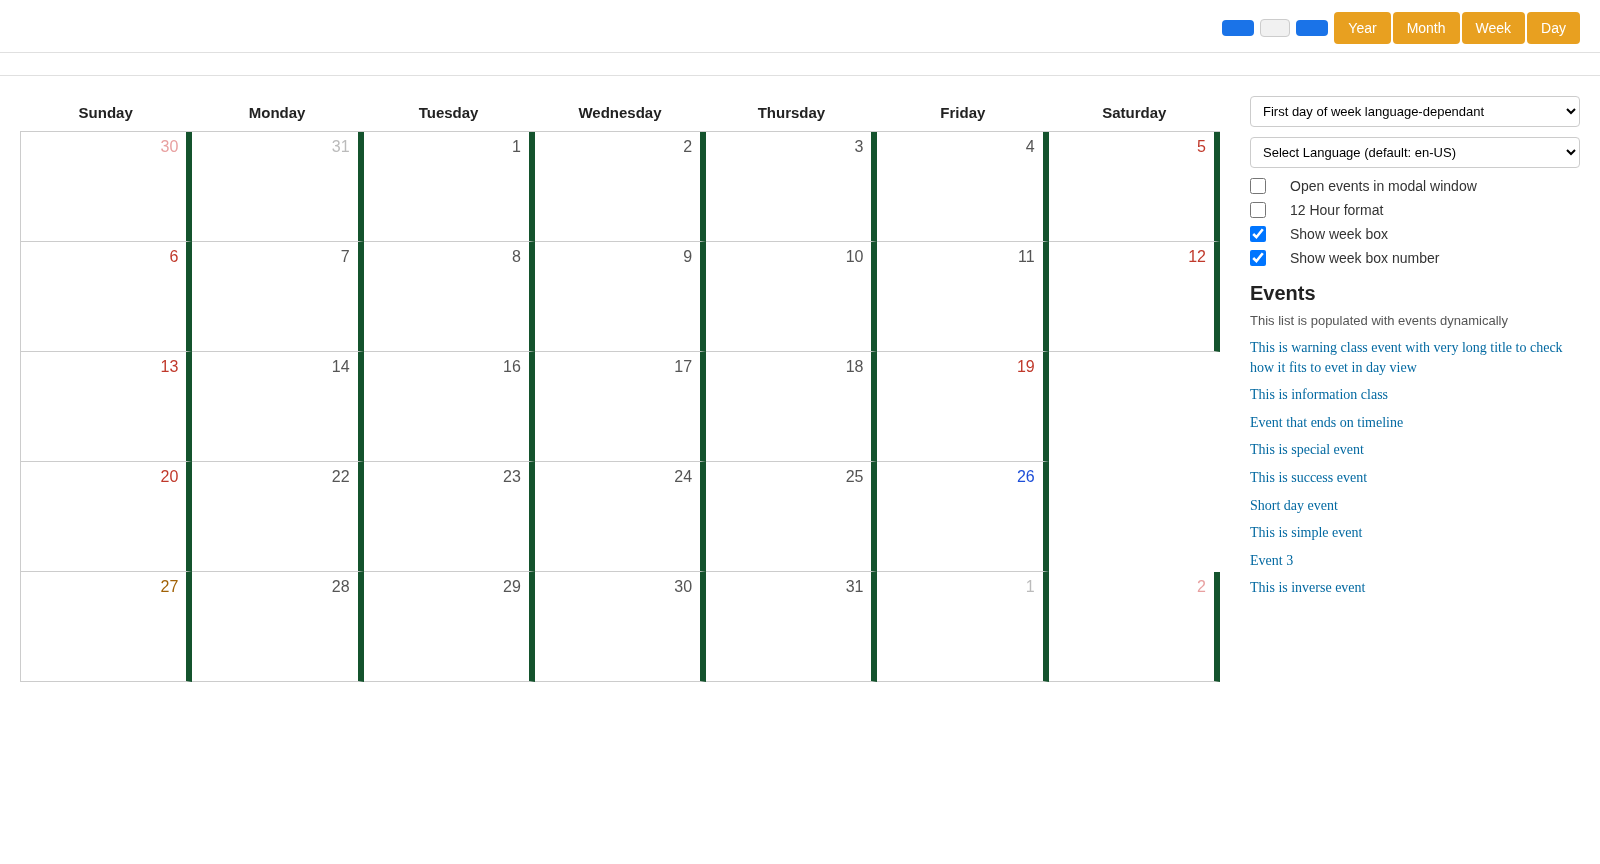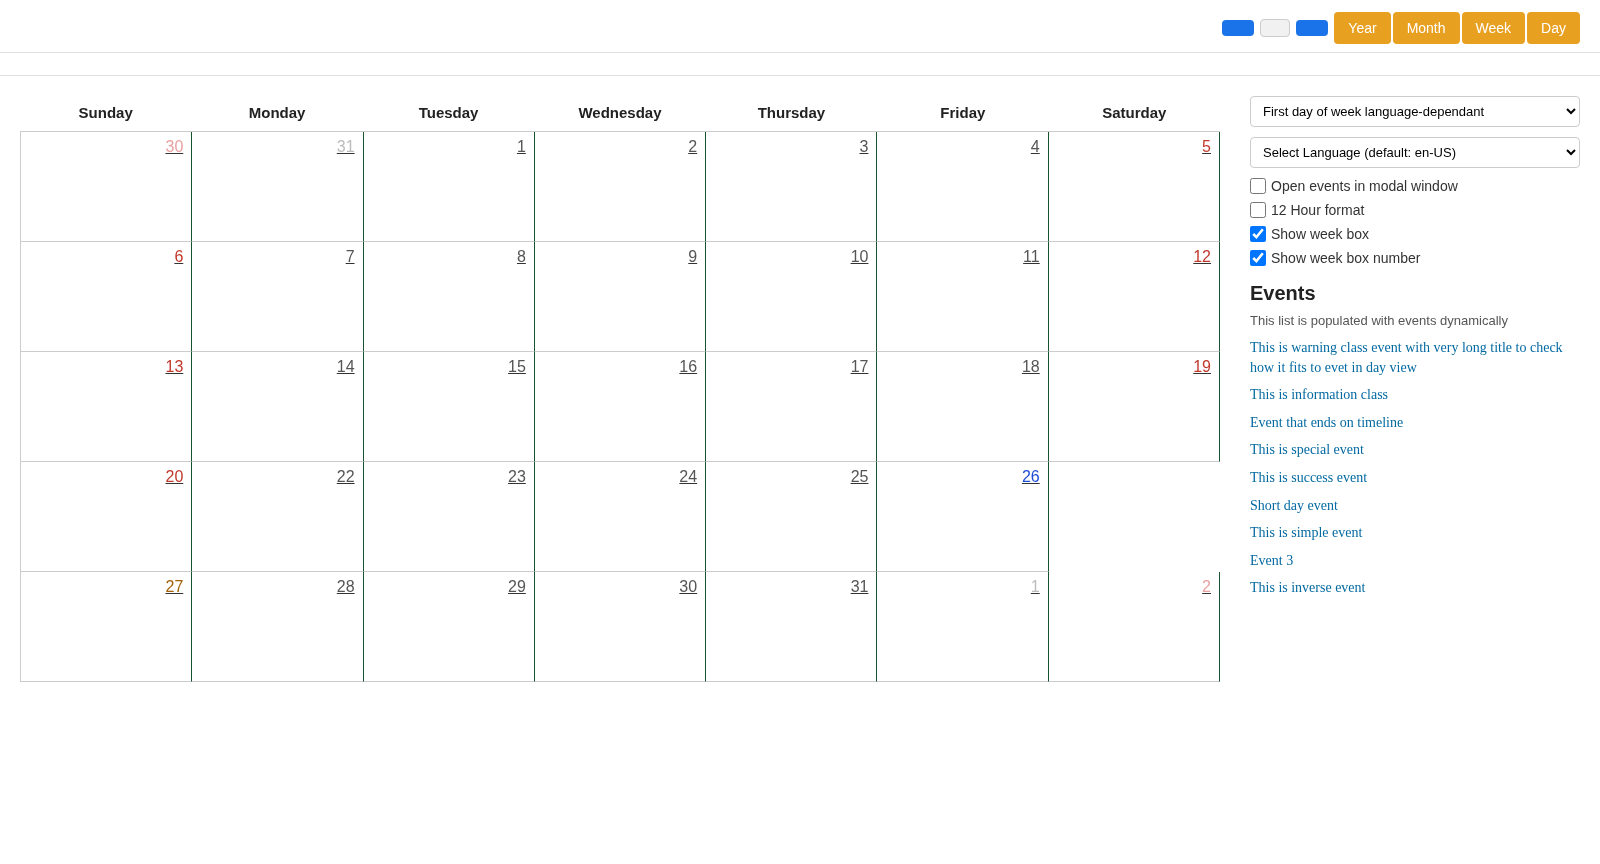--- a/index.html
+++ b/index.html
@@ -88,26 +88,25 @@
     }
     .calendar-grid {
       border-top: 1px solid #ccc;
       border-left: 1px solid #ccc;
     }
     .calendar-row {
       display: grid;
       grid-template-columns: repeat(7, 1fr);
     }
     .calendar-cell {
-      border-right: 1px solid #14532d;
+      border-right: 6px solid #14532d;
       border-bottom: 1px solid #ccc;
       min-height: 110px;
       padding: 6px 8px;
       position: relative;
-      text-decoration: underline;
     }
     .cell-date {
       text-align: right;
       font-size: 16px;
       color: #888;
       font-weight: normal;
     }
 
     
     .sidebar {
@@ -121,21 +120,21 @@
       border-radius: 4px;
       font-size: 13px;
       margin-bottom: 10px;
       background: #fff;
       cursor: pointer;
       appearance: auto;
     }
     .sidebar-checkbox-row {
       display: flex;
       align-items: flex-start;
-      gap: 5px;
+      gap: 24px;
       margin-bottom: 8px;
       font-size: 14px;
       color: #333;
     }
     .sidebar-checkbox-row input[type="checkbox"] {
       width: 16px;
       height: 16px;
       cursor: pointer;
     }
     .events-section { margin-top: 16px; }
@@ -241,23 +240,20 @@
           <div class="calendar-cell">
             <div class="cell-date" style="color: rgb(192, 57, 43);">12</div>
           </div>
         </div>
         <div class="calendar-row">
           <div class="calendar-cell">
             <div class="cell-date" style="color: rgb(192, 57, 43);">13</div>
           </div>
           <div class="calendar-cell">
             <div class="cell-date" style="color: rgb(85, 85, 85);">14</div>
-          </div>
-          <div class="calendar-cell">
-            <div class="cell-date" style="color: rgb(85, 85, 85);">15</div>
           </div>
           <div class="calendar-cell">
             <div class="cell-date" style="color: rgb(85, 85, 85);">16</div>
           </div>
           <div class="calendar-cell">
             <div class="cell-date" style="color: rgb(85, 85, 85);">17</div>
           </div>
           <div class="calendar-cell">
             <div class="cell-date" style="color: rgb(85, 85, 85);">18</div>
           </div>

